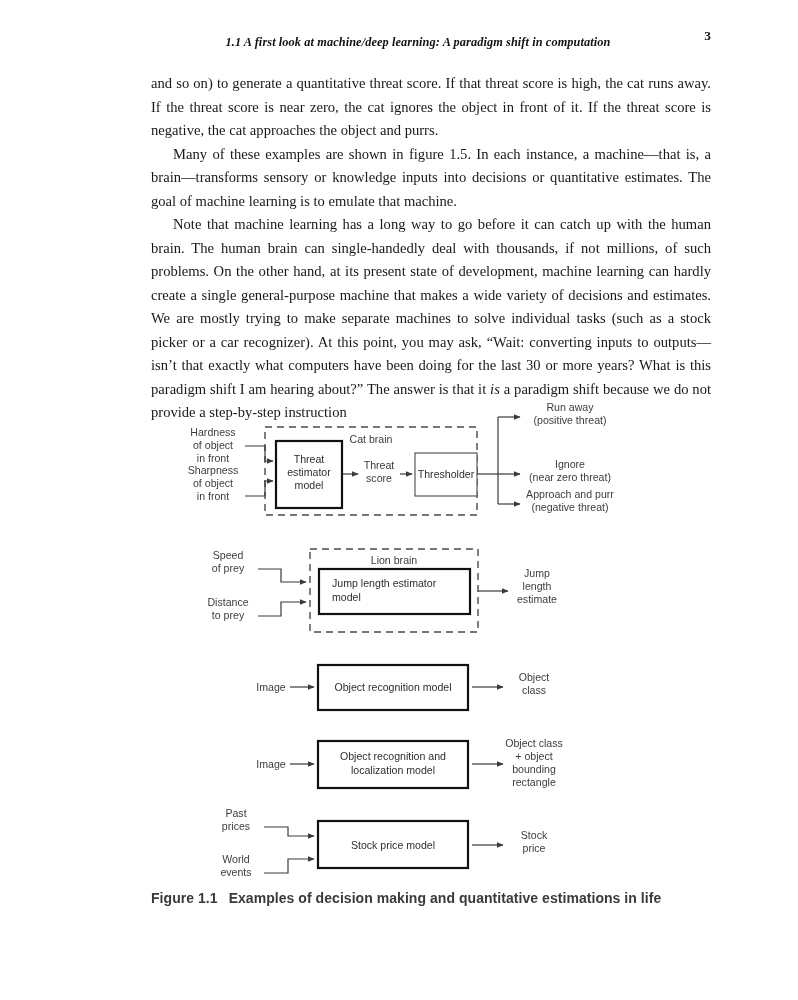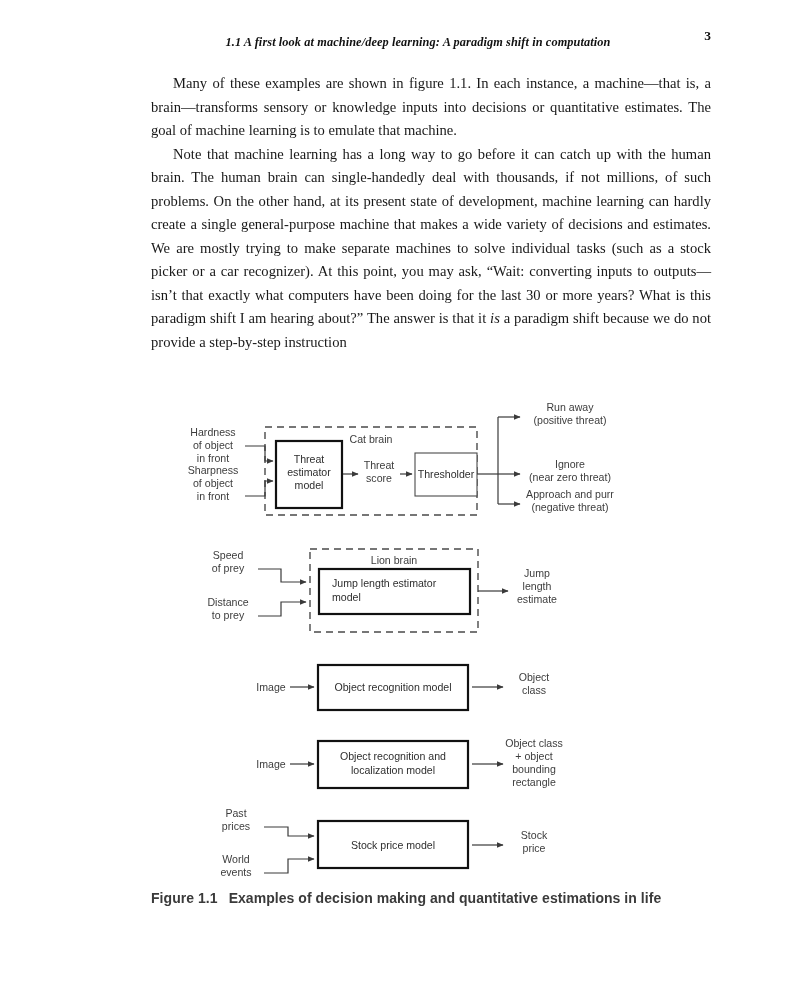--- a/index.html
+++ b/index.html
@@ -127,21 +127,22 @@
 </style>
 </head>
 <body>
 
 <div class="running-head">
   <div class="running-head-title">1.1  A first look at machine/deep learning: A paradigm shift in computation</div>
   <div class="page-number">3</div>
 </div>
 
 <div class="body-text">
-  <p class="para indent">Many of these examples are shown in figure 1.1. In each instance, a machine—that is, a brain—transforms sensory or knowledge inputs into decisions or quantitative estimates. The goal of machine learning is to emulate that machine.</p>
+  <p class="para">and so on) to generate a quantitative threat score. If that threat score is high, the cat runs away. If the threat score is near zero, the cat ignores the object in front of it. If the threat score is negative, the cat approaches the object and purrs.</p>
+  <p class="para indent">Many of these examples are shown in figure 1.5. In each instance, a machine—that is, a brain—transforms sensory or knowledge inputs into decisions or quantitative estimates. The goal of machine learning is to emulate that machine.</p>
   <p class="para indent"><span>Note that machine learning has a long way to go before it can catch up with the human brain. The human brain can single-handedly deal with thousands, if not millions, of such problems. On the other hand, at its present state of development, machine learning can hardly create a single general-purpose machine that makes a wide variety of decisions and estimates. We are mostly trying to make separate machines to solve individual tasks (such as a stock picker or a car recognizer). At this point, you may ask, “Wait: converting inputs to outputs—isn’t that exactly what computers have been doing for the last 30 or more years? What is this paradigm shift I am hearing about?” The answer is that it </span><em>is</em><span> a paradigm shift because we do not provide a step-by-step instruction</span></p>
 </div>
 
 <div class="figure-wrap">
 <svg class="figure-svg" width="798" height="490" viewBox="0 0 798 490" xmlns="http://www.w3.org/2000/svg">
   <defs>
     <marker id="arrowhead" markerWidth="7" markerHeight="6" refX="6.4" refY="3" orient="auto" markerUnits="userSpaceOnUse">
       <path d="M0,0 L7,3 L0,6 z" fill="#3a3a3a"></path>
     </marker>
   </defs>

